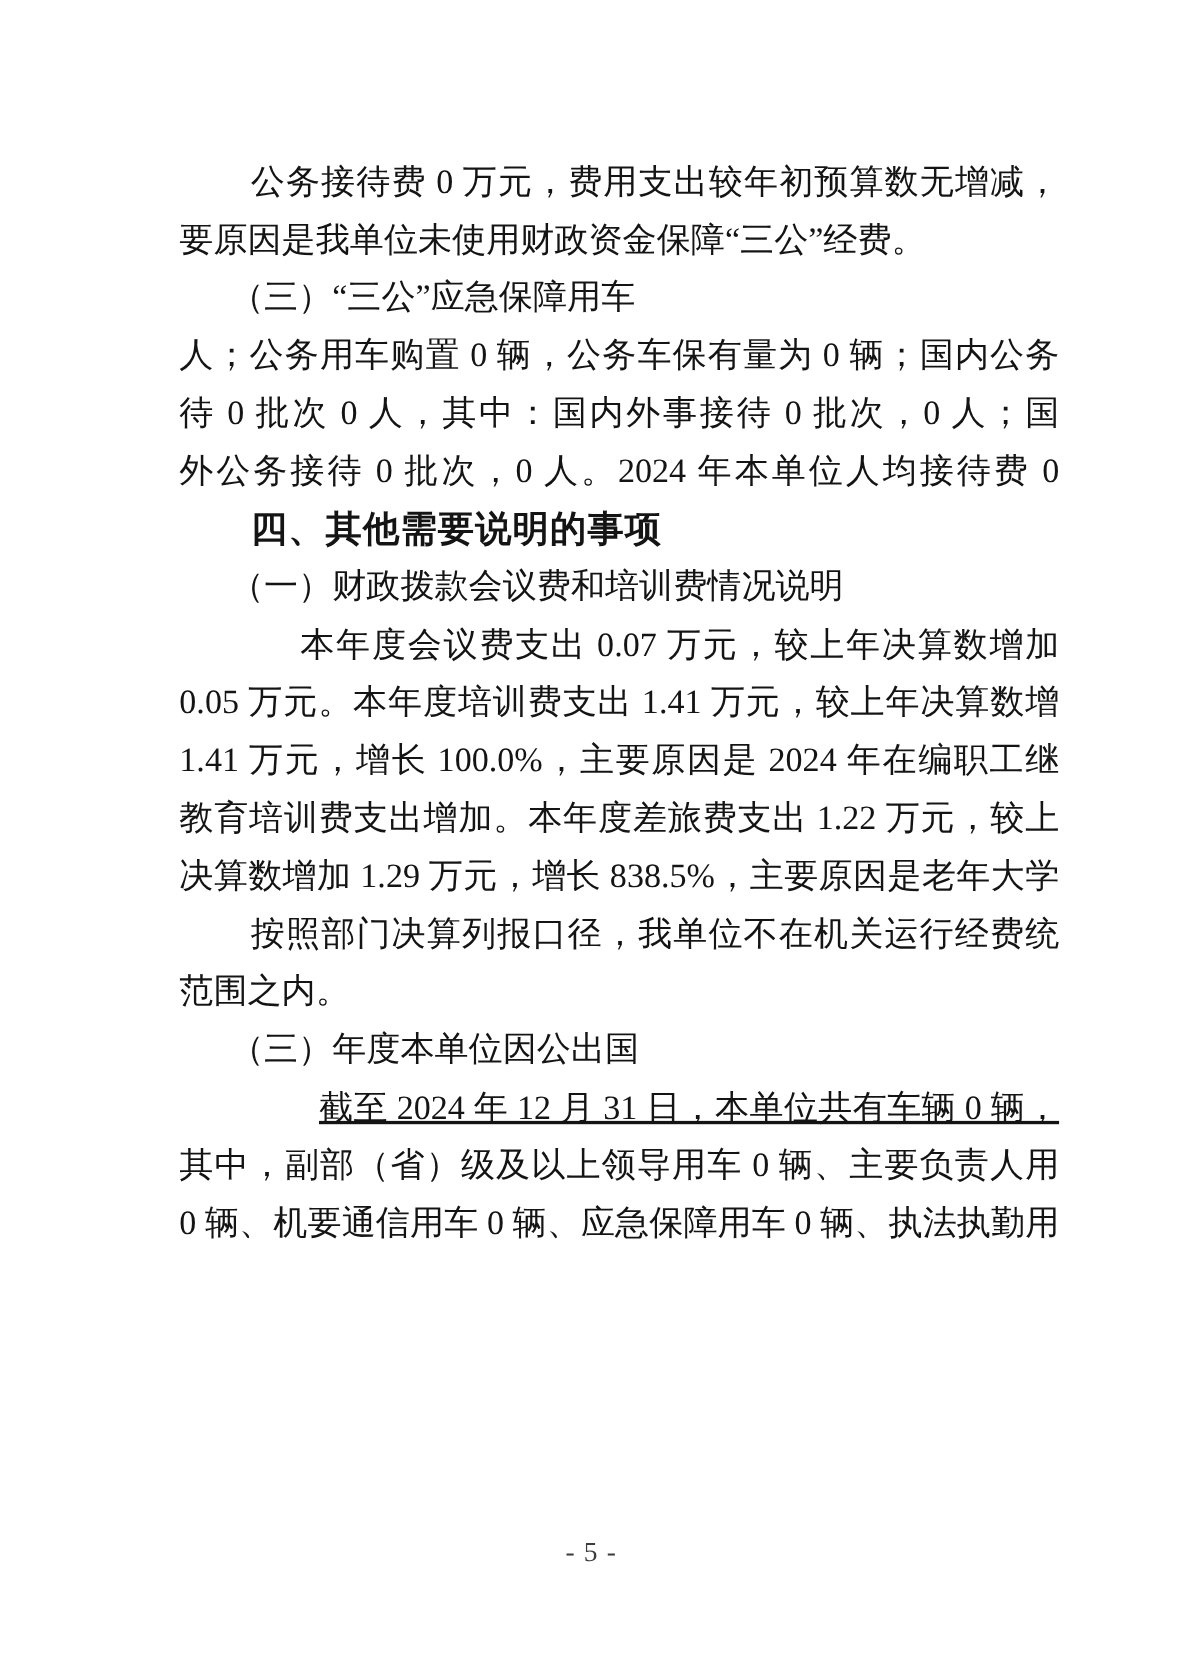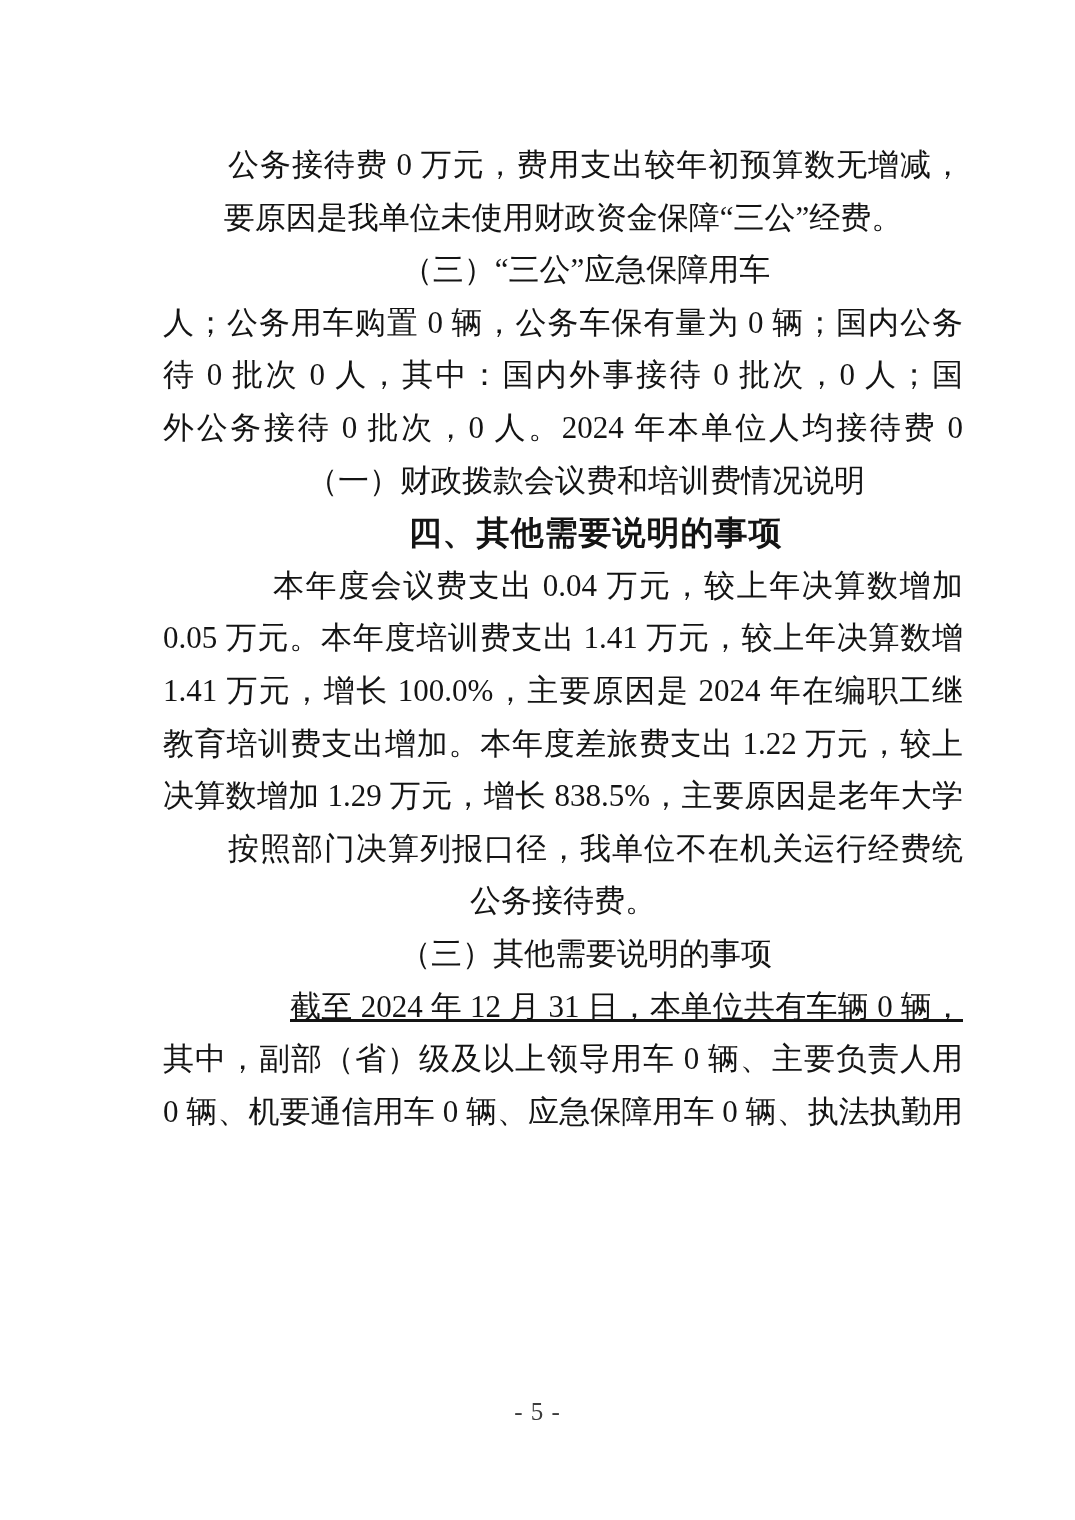--- a/index.html
+++ b/index.html
@@ -14,21 +14,21 @@
   .content{
     position:absolute;
     left:163px;top:139px;
     width:800px;
   }
   .para{margin:0;padding:0;}
   .line{
     height:52.6px;
     line-height:52.6px;
     font-size:31px;
-    text-align:center;
+    text-align:left;
     overflow:hidden;
     white-space:normal;
   }
   .fill{
     text-align:justify;
     text-align-last:justify;
   }
   .ind-two{text-indent:65px;}
   .ind-paren{text-indent:46px;}
   .ind-deep{text-indent:110px;}
@@ -60,39 +60,39 @@
         <div class="line">要原因是我单位未使用财政资金保障“三公”经费。</div>
       </div>
       <div class="para subheading">
         <div class="line ind-paren">（三）“三公”应急保障用车</div>
       </div>
       <div class="para body">
         <div class="line fill">人；公务用车购置 0 辆，公务车保有量为 0 辆；国内公务接</div>
         <div class="line fill">待 0 批次 0 人，其中：国内外事接待 0 批次，0 人；国（境）</div>
         <div class="line fill">外公务接待 0 批次，0 人。2024 年本单位人均接待费 0 元，</div>
       </div>
+      <div class="para heading">
+        <div class="line ind-two">四、其他需要说明的事项</div>
+      </div>
       <div class="para subheading">
         <div class="line ind-paren">（一）财政拨款会议费和培训费情况说明</div>
       </div>
-      <div class="para heading">
-        <div class="line ind-two">四、其他需要说明的事项</div>
-      </div>
       <div class="para body">
-        <div class="line fill ind-deep">本年度会议费支出 0.04 万元，较上年决算数增加</div>
+        <div class="line fill ind-deep">本年度会议费支出 0.07 万元，较上年决算数增加</div>
         <div class="line fill">0.05 万元。本年度培训费支出 1.41 万元，较上年决算数增加</div>
         <div class="line fill">1.41 万元，增长 100.0%，主要原因是 2024 年在编职工继续</div>
         <div class="line fill">教育培训费支出增加。本年度差旅费支出 1.22 万元，较上年</div>
         <div class="line fill">决算数增加 1.29 万元，增长 838.5%，主要原因是老年大学</div>
       </div>
       <div class="para body">
         <div class="line fill ind-two">按照部门决算列报口径，我单位不在机关运行经费统计</div>
-        <div class="line">公务接待费。</div>
+        <div class="line">范围之内。</div>
       </div>
       <div class="para subheading">
-        <div class="line ind-paren">（三）其他需要说明的事项</div>
+        <div class="line ind-paren">（三）年度本单位因公出国</div>
       </div>
       <div class="para body">
         <div class="line fill ind-deeper">截至 2024 年 12 月 31 日，本单位共有车辆 0 辆，</div>
         <div class="line fill">其中，副部（省）级及以上领导用车 0 辆、主要负责人用车</div>
         <div class="line fill">0 辆、机要通信用车 0 辆、应急保障用车 0 辆、执法执勤用</div>
       </div>
     </div>
   <div class="footer">- 5 -</div>
 </div>
 

